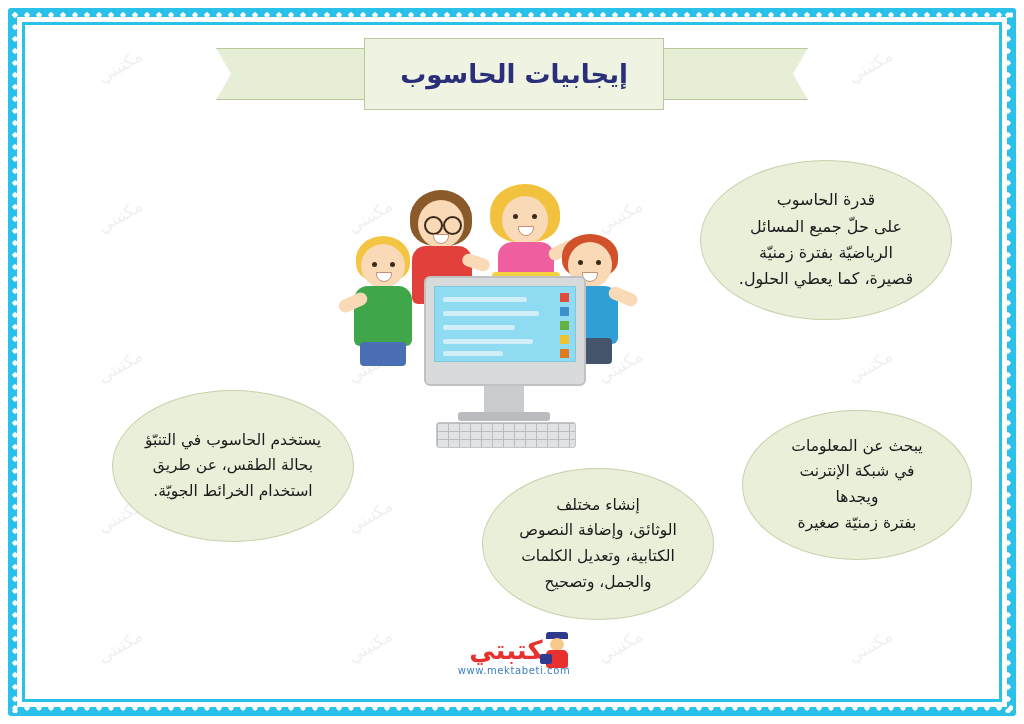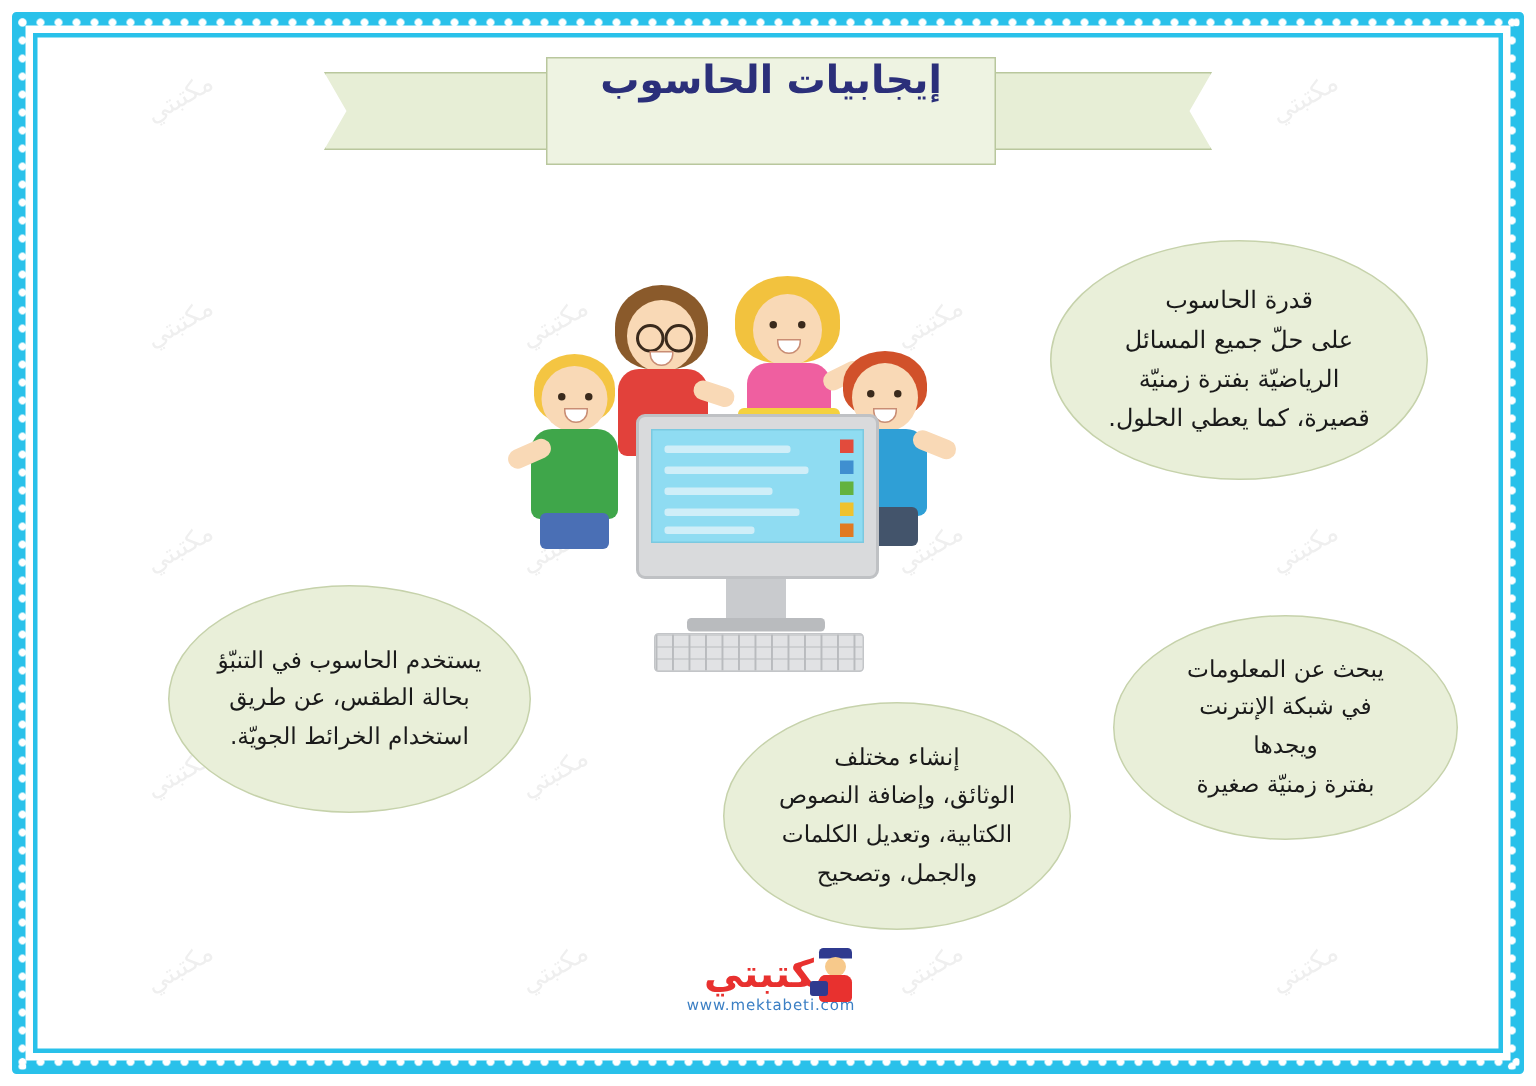--- a/index.html
+++ b/index.html
@@ -131,20 +131,21 @@
   .ribbon-center {
     position: absolute;
     left: 148px;
     top: 0;
     width: 300px;
     height: 72px;
     background: #eef3e2;
     border: 1px solid #b9c79d;
     box-sizing: border-box;
     display: flex;
+    align-items: center;
     justify-content: center;
   }
   .ribbon-title {
     font-size: 26px;
     font-weight: bold;
     color: #2b2f7a;
     letter-spacing: 0.5px;
     text-align: center;
     direction: rtl;
   }

